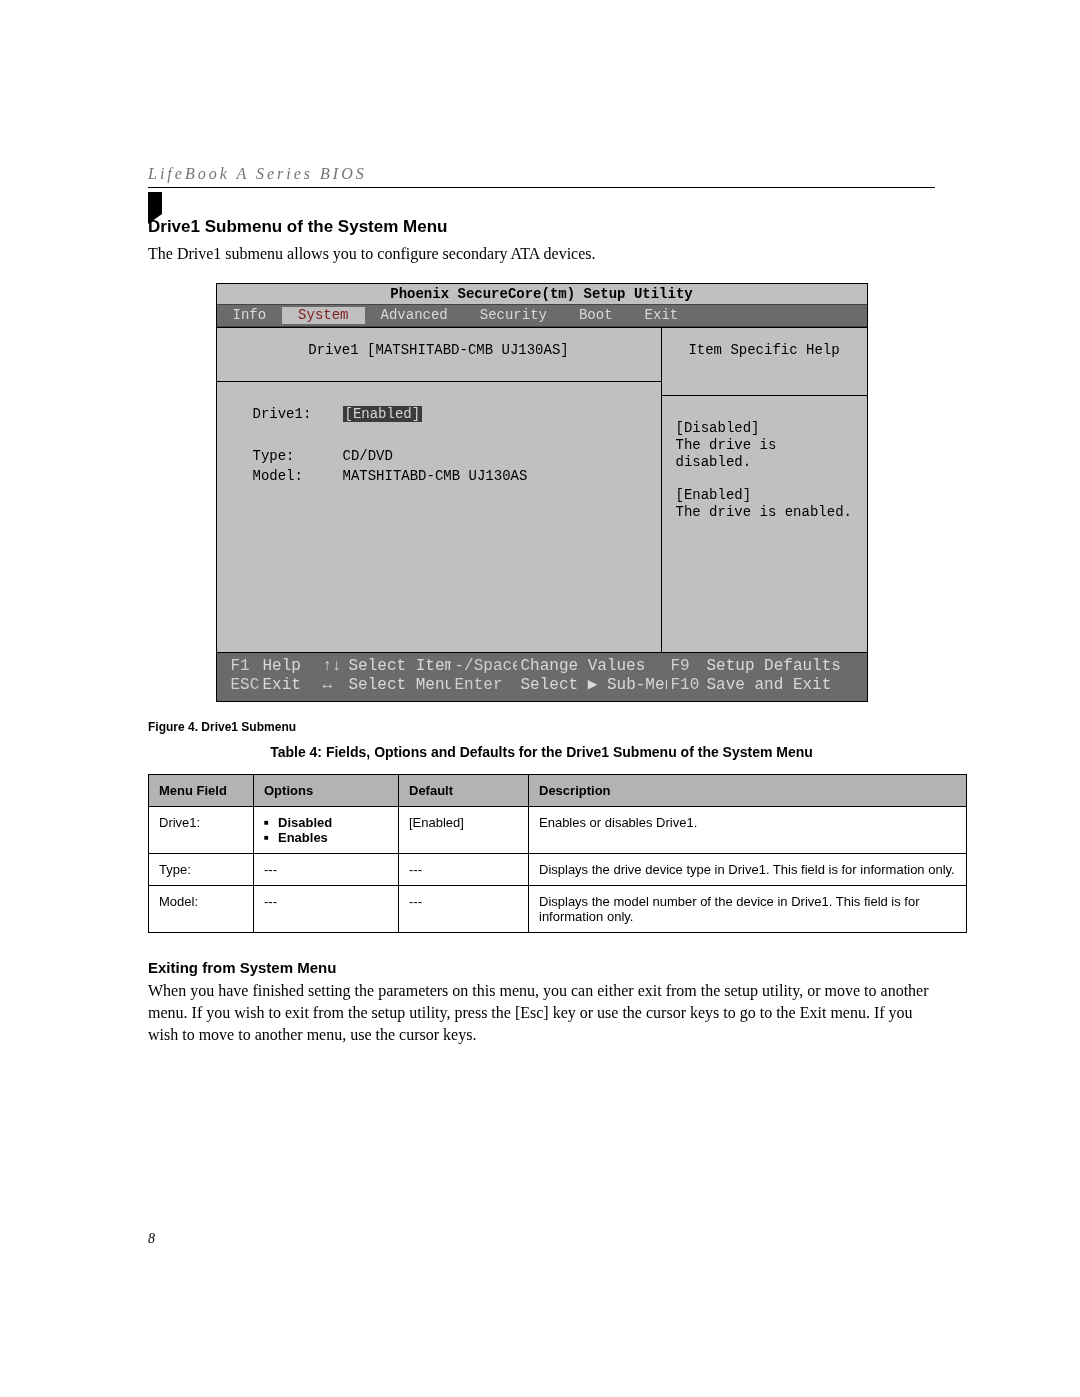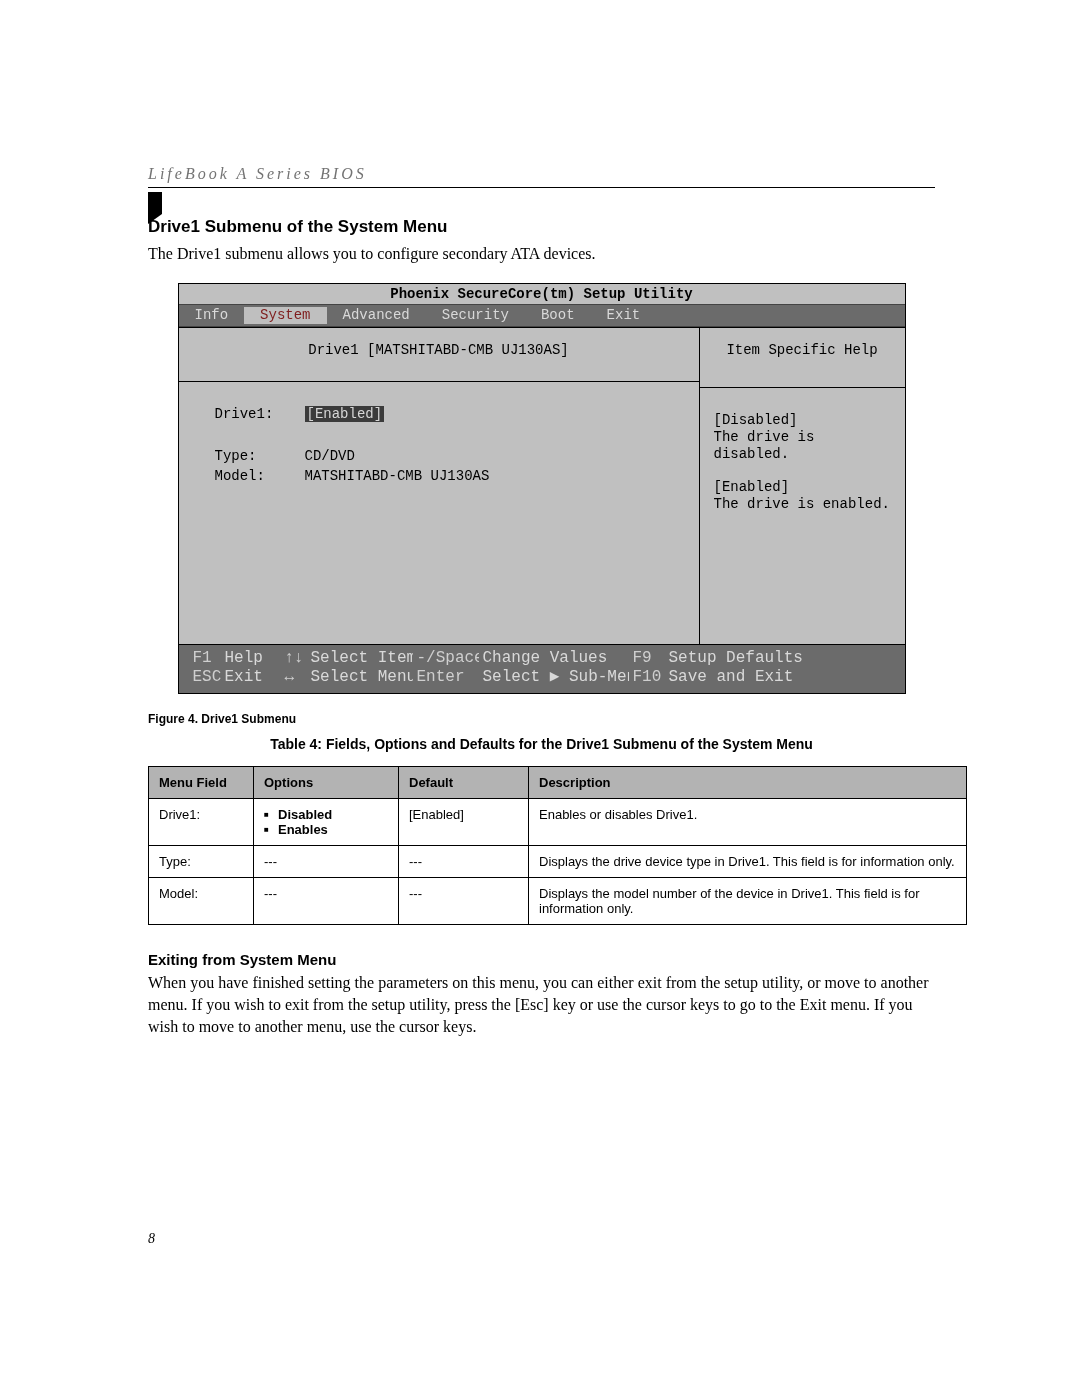--- a/index.html
+++ b/index.html
@@ -43,21 +43,21 @@
     font-size: 17px;
     margin: 25px 0 6px 0;
   }
   .body-text, .body-text-2 {
     font-family: Georgia, "Times New Roman", serif;
     font-size: 16px;
     line-height: 1.35;
     margin: 0 0 18px 0;
   }
   .bios-wrap {
-    width: 728px;
+    width: 652px;
     margin: 18px auto 8px auto;
     font-family: "Courier New", monospace;
     font-size: 14px;
     line-height: 1.2;
     color: #000;
   }
   .bios-outer {
     border: 1.5px solid #000;
     background: #c0c0c0;
   }
@@ -95,21 +95,21 @@
     flex: 0 0 205px;
     background: #c0c0c0;
   }
   .bios-subtitle {
     border-bottom: 1px solid #000;
     padding: 14px 10px 22px 10px;
     text-align: center;
   }
   .bios-help-title {
     border-bottom: 1px solid #000;
-    padding: 14px 6px 28px 6px;
+    padding: 14px 6px 36px 6px;
     text-align: center;
   }
   .bios-fields {
     padding: 24px 20px 10px 36px;
     min-height: 222px;
   }
   .bios-field-row {
     display: flex;
     margin-bottom: 4px;
   }

